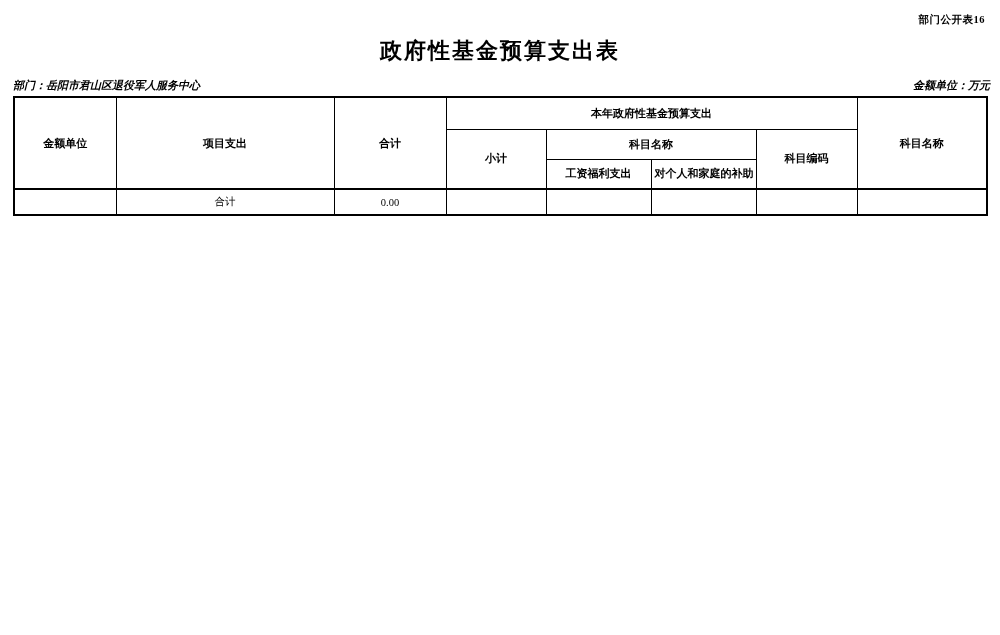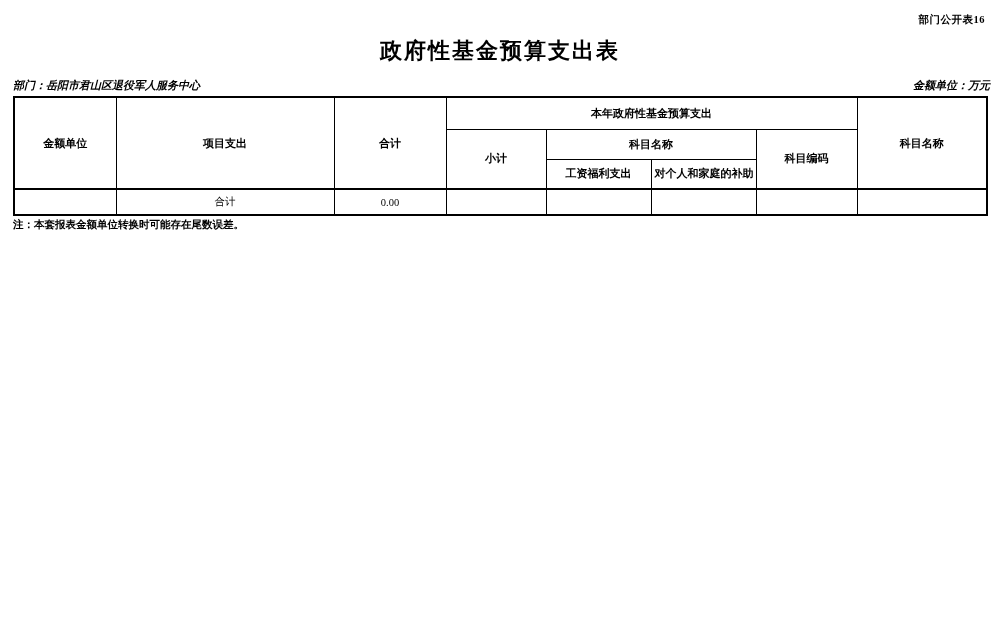--- a/index.html
+++ b/index.html
@@ -126,15 +126,14 @@
       <td class="cell-num">0.00</td>
       <td></td>
       <td></td>
       <td></td>
       <td></td>
       <td></td>
     </tr>
   </tbody>
     </table>
 
-  <div class="footnote">注：本套报表金额单位转换时可能存在尾数误差。</div>
 
 </div>
 
 </body></html>

